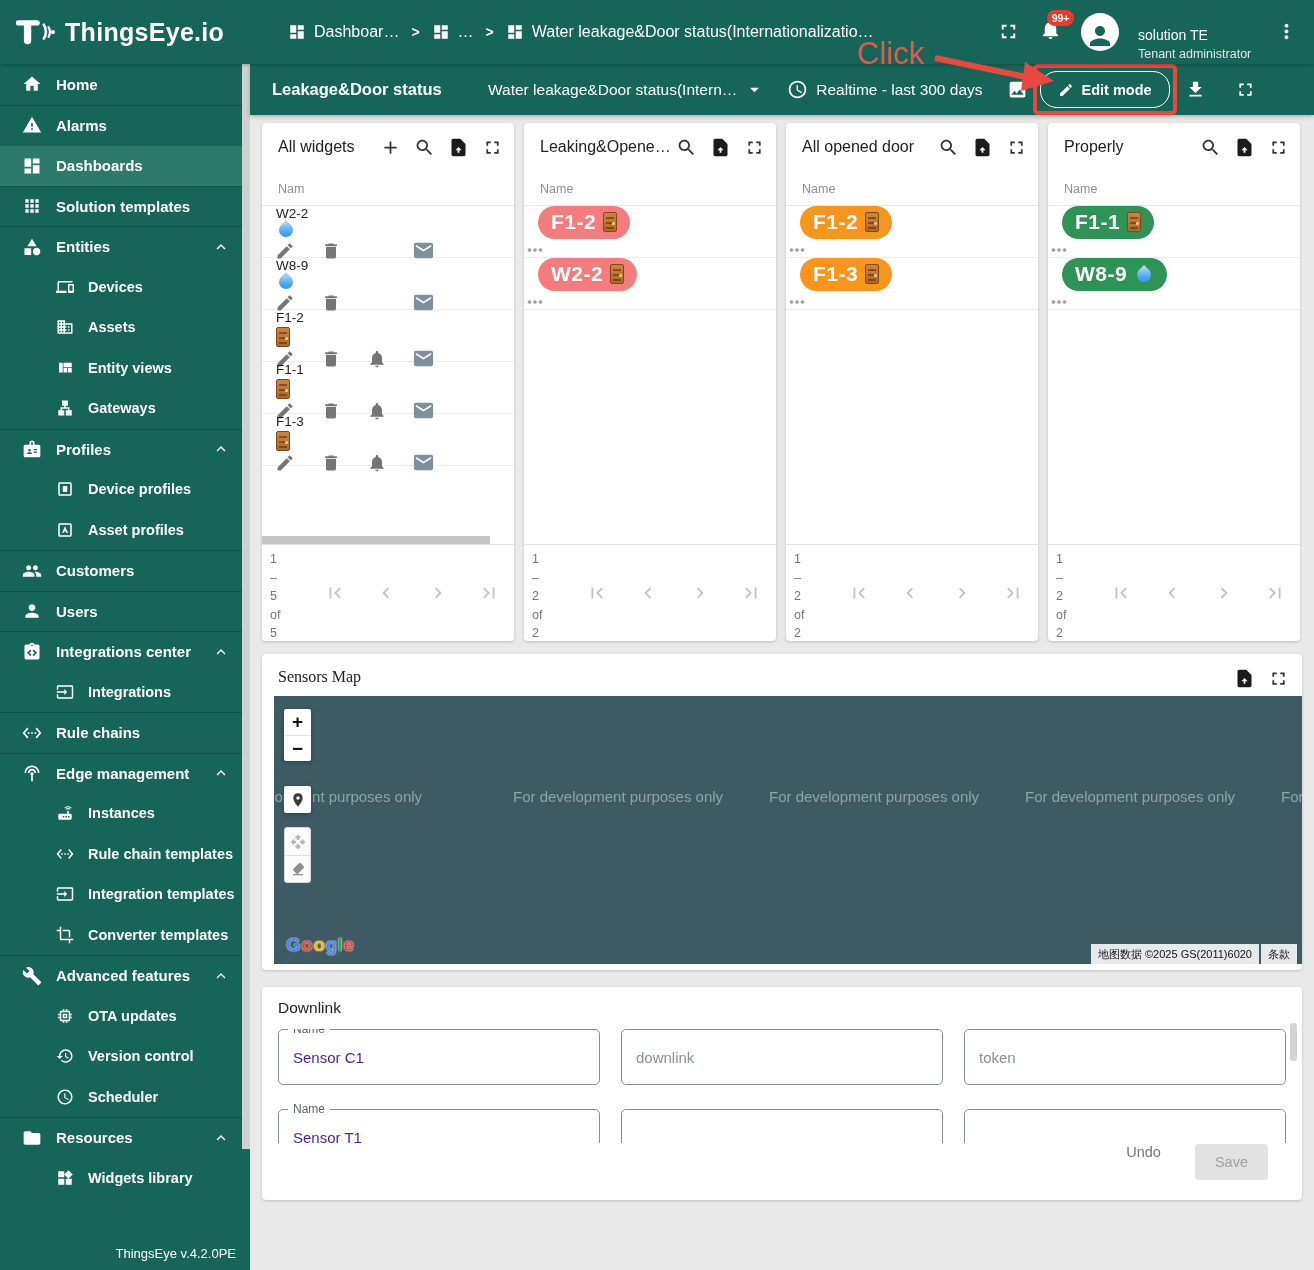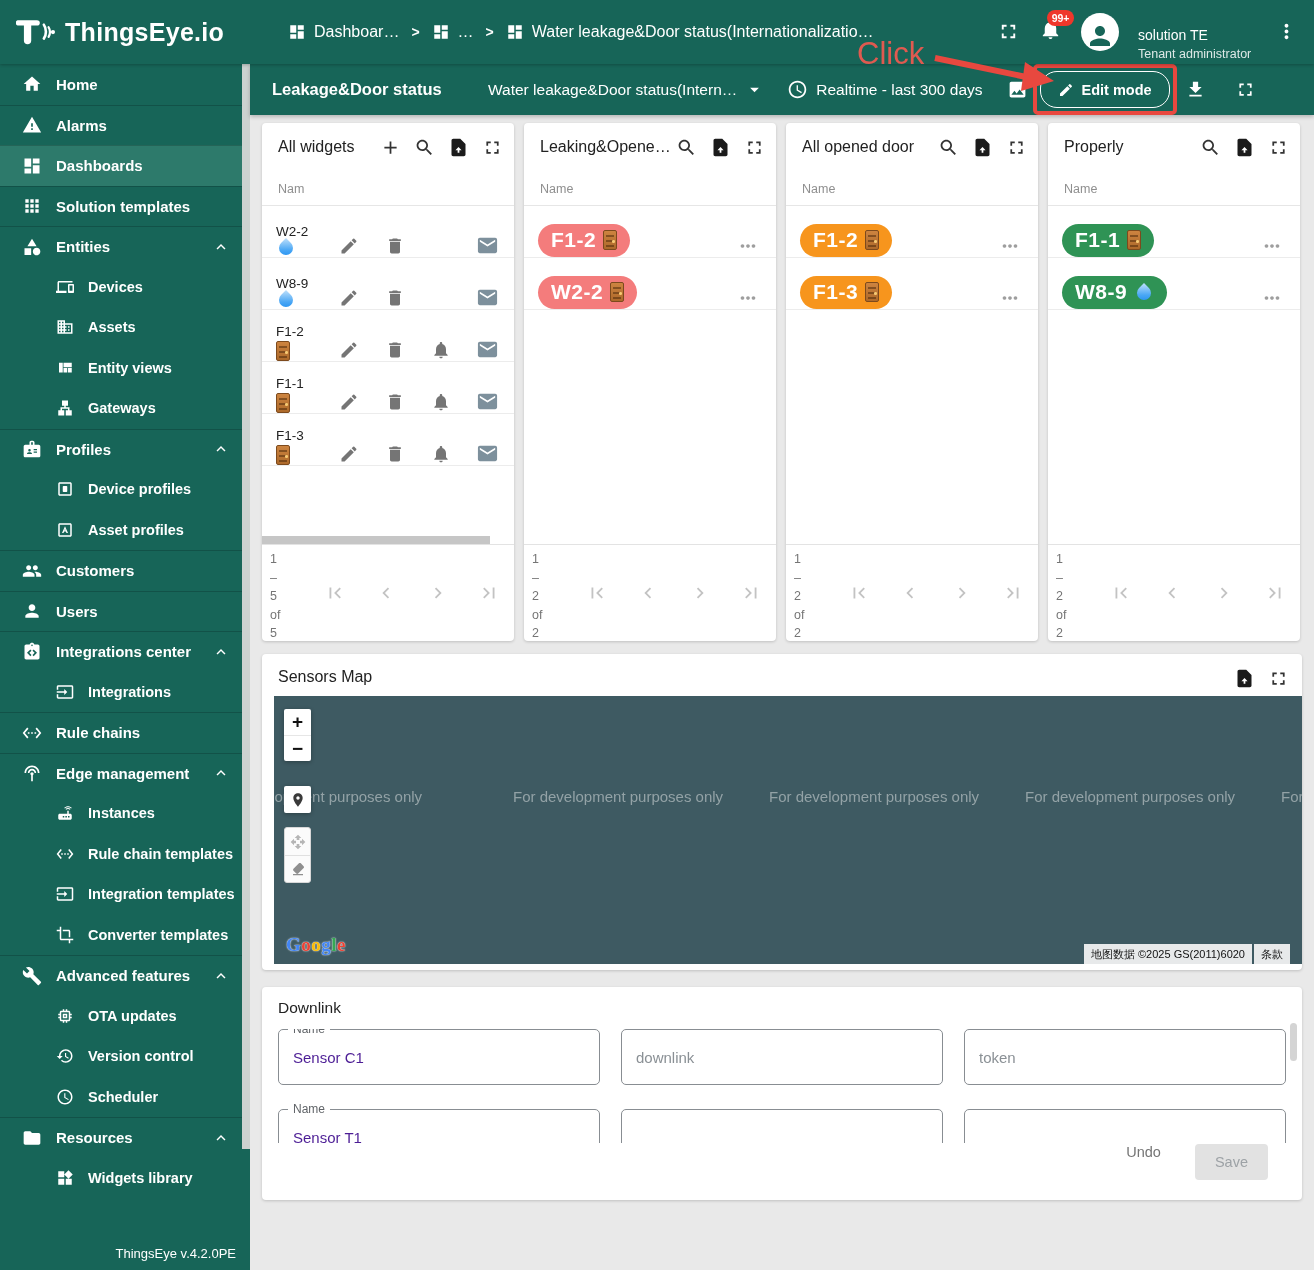--- a/index.html
+++ b/index.html
@@ -61,21 +61,21 @@
   .cards-row { display:flex; gap:10px; }
   .card { background:#fff; border-radius:4px; box-shadow:0 1px 3px rgba(0,0,0,.18); }
   .tcard { width:252px; height:518px; display:flex; flex-direction:column; }
   .tc-head { display:flex; align-items:center; height:48px; padding:0 11px 0 16px; flex-shrink:0; }
   .tc-title { flex:1; font-size:16px; color:#222; white-space:nowrap; overflow:hidden; text-overflow:ellipsis; }
   .tc-icons { display:flex; align-items:center; gap:13px; color:#333; }
   .tc-icons .ic { width:21px; height:21px; cursor:pointer; }
   .ic[data-icon="export-file"] { color:#1b1b1b; }
   .tc-col { padding:11px 16px 9px; font-size:12.5px; color:#8f8f8f; border-bottom:1px solid #e6e6e6; flex-shrink:0; }
   .tc-rows { flex:1; overflow:hidden; }
-  .t-row { height:52px; display:flex; align-items:flex-end; border-bottom:1px solid #ececec; }
+  .t-row { height:52px; display:flex; align-items:flex-start; border-bottom:1px solid #ececec;flex-direction:column; }
   .nm { width:74px; padding-left:14px; display:flex; flex-direction:column; justify-content:center; }
   .nm-label { font-size:13.5px; color:#222; }
   .acts { flex:1; display:flex; padding-right:4px; align-items:center; }
   .slot { width:46px; display:flex; justify-content:center; align-items:center; }
   .slot .ic { width:20px; height:20px; color:#757575; cursor:pointer; }
   .slot .ic[data-icon="email"] { width:23px; height:23px; color:#7d909c; }
   .hbar { height:8px; position:relative; flex-shrink:0; }
   .hthumb { position:absolute; left:0; top:0; height:8px; width:228px; background:#c6c6c6; }
   .pgr { border-top:1px solid #e3e3e3; height:97px; display:flex; flex-shrink:0; }
   .pgr-lines { width:58px; padding:5px 0 0 8px; font-size:12.5px; color:#757575; line-height:18.6px; }
@@ -86,36 +86,36 @@
   .dots { margin-right:17px; color:#9e9e9e; width:22px; height:22px; cursor:pointer; }
 
   .door { width:14px; height:20px; background:linear-gradient(#cd8440,#ad692a); border:1px solid #7d4a1d; border-radius:2px; position:relative; }
   .door::before { content:""; position:absolute; left:2px; right:2px; top:4px; height:2px; background:rgba(70,35,8,.5); box-shadow:0 5px 0 rgba(70,35,8,.5), 0 10px 0 rgba(70,35,8,.5); }
   .door::after { content:""; position:absolute; right:1.5px; top:9px; width:2.5px; height:2.5px; border-radius:50%; background:#f7c973; }
   .drop { width:14px; height:14px; background:linear-gradient(135deg,#bfe0fb,#4aa7f5 60%,#1f8ef0); border-radius:0 50% 50% 50%; transform:rotate(45deg); margin:4px 3px 2px; }
   .nm .door, .nm .drop { margin-top:2px; }
 
   
   .map-card { margin-top:13px; width:1040px; height:316px; position:relative; }
-  .map-head { display:flex; align-items:flex-start; padding:14px 13px 7px 16px; }
+  .map-head { display:flex; align-items:flex-start; padding:14px 13px 7px 16px;font-family:Liberation Serif, serif; }
   .map-title { flex:1; font-size:16px; color:#222; }
   .map-head .tc-icons .ic { width:21px; height:21px; }
   .map-area { position:relative; margin-left:12px; height:268px; background:#3e5a62; overflow:hidden; }
   .gm-zoom { position:absolute; left:10px; top:13px; width:27px; background:#fff; border-radius:2px; box-shadow:0 1px 4px rgba(0,0,0,.3); z-index:4; }
   .gm-zbtn { height:26px; display:flex; align-items:center; justify-content:center; font-size:19px; font-weight:700; color:#111; cursor:pointer; }
   .gm-zbtn + .gm-zbtn { border-top:1px solid #e6e6e6; }
   .gm-pin { position:absolute; left:10px; top:90px; width:27px; height:27px; background:#fff; border-radius:2px; box-shadow:0 1px 4px rgba(0,0,0,.3); display:flex; align-items:center; justify-content:center; color:#3a3a3a; cursor:pointer; z-index:4; }
   .gm-pin .ic { width:16px; height:16px; }
   .gm-tools { position:absolute; left:10px; top:131px; width:27px; background:#fbfbfb; border:1px solid #d7d7d7; border-radius:3px; z-index:4; }
   .gm-tool { height:27px; display:flex; align-items:center; justify-content:center; color:#b5b5b5; cursor:pointer; }
   .gm-tool + .gm-tool { border-top:1px solid #e0e0e0; color:#8f8f8f; }
   .gm-tool .ic { width:16px; height:16px; }
   .wm { position:absolute; top:92px; font-size:15px; color:#93a2a6; white-space:nowrap; }
-  .gm-logo { position:absolute; left:12px; bottom:8px; font-size:19px; font-weight:700; letter-spacing:.5px; text-shadow:0 0 2px rgba(255,255,255,.75), 0 0 1px rgba(255,255,255,.9);font-family:Liberation Serif, serif; }
-  .gm-attr { position:absolute; right:12px; bottom:0; display:flex; gap:2px; font-size:11px; color:#111; }
+  .gm-logo { position:absolute; left:12px; bottom:8px; font-size:19px; font-weight:700; letter-spacing:.5px; text-shadow:0 0 2px rgba(255,255,255,.75), 0 0 1px rgba(255,255,255,.9); }
+  .gm-attr { position:absolute; right:5px; bottom:0; display:flex; gap:2px; font-size:11px; color:#111; }
   .gm-attr > div { background:rgba(245,245,245,.92); padding:2.5px 7px; }
 
   
   .dl-card { margin-top:17px; width:1040px; height:213px; padding:12px 16px 10px; position:relative; overflow:hidden; }
   .dl-title { font-size:15.5px; color:#222; margin-bottom:12px; }
   .dl-form { height:114px; overflow:hidden; display:flex; flex-direction:column; gap:24px; }
   .f-row { display:flex; gap:21px; }
   .fld { flex:1; height:56px; border:1px solid #888d92; border-radius:5px; position:relative; display:flex; align-items:center; padding:0 14px; background:#fff; }
   .fld-label { position:absolute; top:-8px; left:9px; background:#fff; padding:0 5px; font-size:12px; color:#606468; }
   .fld input { border:none; outline:none; width:100%; font-size:15px; color:#4c1d95; font-family:inherit; background:transparent; }

